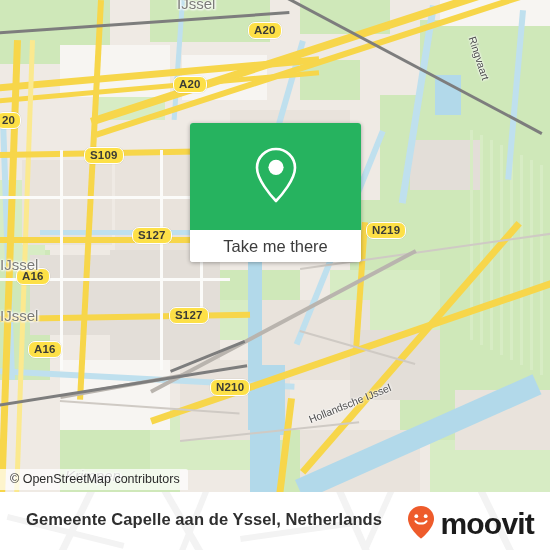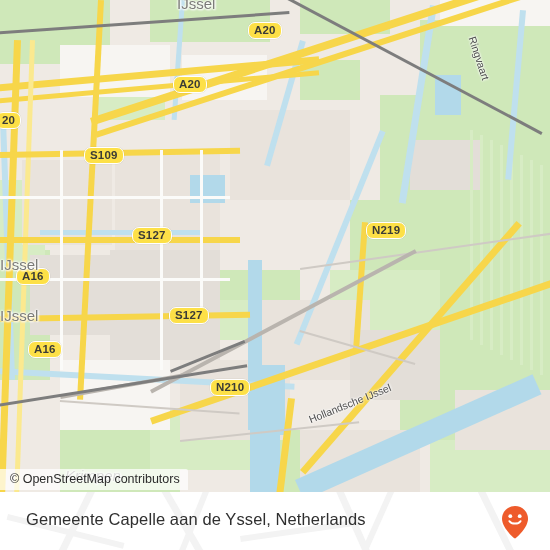--- a/index.html
+++ b/index.html
@@ -57,21 +57,21 @@
   #card-top{height:107px;background:#26b35f;display:flex;align-items:center;
             justify-content:center;}
   #card-label{height:32px;display:flex;align-items:center;justify-content:center;
               color:#3c3c3c;font-size:16.5px;background:#fff;}
 
   
   #footer{position:absolute;left:0;top:492px;width:550px;height:58px;
           background:#ffffff;overflow:hidden;}
   .wm{position:absolute;background:#f3f3f3;transform-origin:0 0;}
   #footer-text{position:absolute;left:26px;top:18px;font-size:16.5px;
-               color:#2f2f2f;letter-spacing:.1px;z-index:2;}
+               color:#2f2f2f;letter-spacing:.1px;z-index:2;font-weight:bold;}
   #logo{position:absolute;right:16px;top:13px;display:flex;align-items:center;
         z-index:2;}
   #logo-word{font-size:30px;font-weight:bold;color:#1b1b1b;letter-spacing:-.8px;
              line-height:30px;}
 </style>
 </head>
 <body>
 
 <div id="app">
 
@@ -204,20 +204,33 @@
         <div class="place" style="left: 0px; top: 468px; width: 100px; text-align: left; padding-left: 0px; transform: translateX(340px); margin-left: -50%; font-style: italic;">Krimpen</div>
         <div class="rivlabel" style="left: 478px; top: 35px; transform: rotate(72deg);">Ringvaart</div>
         <div class="rivlabel" style="left: 307px; top: 414px; transform: rotate(-22deg);">Hollandsche IJssel</div>
       </div>
 
     <div id="attrib">
       <span>© OpenStreetMap contributors</span>
     </div>
   </div>
 
+  <div id="card">
+    <div id="card-top">
+      <span>
+        <svg width="46" height="58" viewBox="0 0 46 58" aria-hidden="true">
+          <path d="M23 3 C12.5 3 4 11.4 4 21.7 C4 33.5 18 50 23 55 C28 50 42 33.5 42 21.7 C42 11.4 33.5 3 23 3 Z" fill="none" stroke="#ffffff" stroke-width="2.6" stroke-linejoin="round"></path>
+          <circle cx="23" cy="21.3" r="7.6" fill="#ffffff"></circle>
+        </svg>
+      </span>
+    </div>
+    <div id="card-label">
+      <span>Take me there</span>
+    </div>
+  </div>
 
   <div id="footer">
 
     <div class="wm" style="left:92px;top:-10px;width:7px;height:90px;transform:rotate(26deg);"></div>
     <div class="wm" style="left:150px;top:-20px;width:7px;height:100px;transform:rotate(-30deg);"></div>
     <div class="wm" style="left:205px;top:-6px;width:6px;height:80px;transform:rotate(22deg);"></div>
     <div class="wm" style="left:330px;top:-14px;width:7px;height:95px;transform:rotate(-24deg);"></div>
     <div class="wm" style="left:392px;top:-10px;width:6px;height:90px;transform:rotate(24deg);"></div>
     <div class="wm" style="left:470px;top:-16px;width:7px;height:95px;transform:rotate(-26deg);"></div>
     <div class="wm" style="left:8px;top:22px;width:120px;height:6px;transform:rotate(14deg);"></div>
@@ -227,15 +240,16 @@
 
     <div id="logo">
       <span style="display:inline-block;margin-right:4px;">
         <svg width="30" height="34" viewBox="0 0 30 34" aria-hidden="true">
           <path d="M15 1 C7.8 1 2 6.7 2 13.8 C2 22.6 13 32.5 15 33.5 C17 32.5 28 22.6 28 13.8 C28 6.7 22.2 1 15 1 Z" fill="#ee5b2b"></path>
           <circle cx="10.3" cy="11.2" r="1.9" fill="#ffffff"></circle>
           <circle cx="19.7" cy="11.2" r="1.9" fill="#ffffff"></circle>
           <path d="M9.5 16.2 C11.6 19.4 18.4 19.4 20.5 16.2" fill="none" stroke="#ffffff" stroke-width="2" stroke-linecap="round"></path>
         </svg>
       </span>
+      <span id="logo-word">moovit</span>
     </div>
   </div>
 </div>
 
 </body></html>

